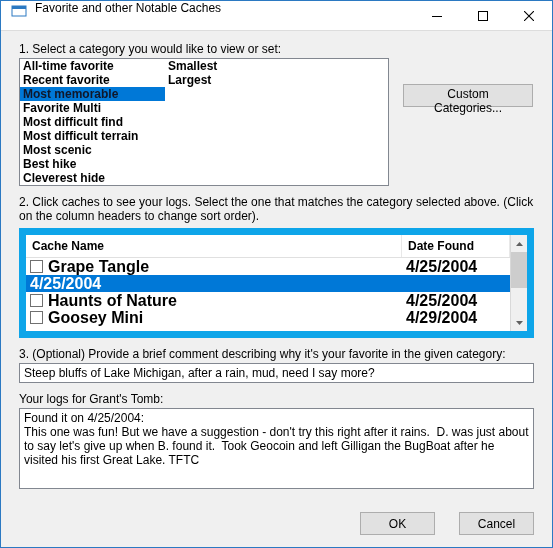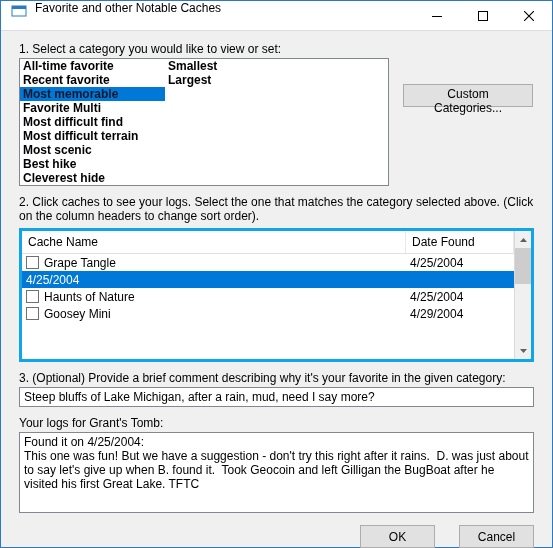--- a/index.html
+++ b/index.html
@@ -96,25 +96,26 @@
     border: 1px solid #adadad;
     font: inherit;
     padding: 2px 10px;
     height: 23px;
     cursor: default;
   }
   .custom-cats { margin-top: 26px; width: 130px; }
 
   .cachebox {
     margin-top: 3px;
-    border: 3px solid #0ea5e9;
-    background: #fff;
-    height: 134px;
+    border: 7px solid #0ea5e9;
+    background: #fff;
+    height: 110px;
     display: flex;
     flex-direction: column;
+    font-weight: bold;
   }
   .gridwrap {
     flex: 1 1 auto;
     display: flex;
     overflow: hidden;
   }
   .grid {
     flex: 1 1 auto;
     overflow: hidden;
   }
@@ -130,21 +131,21 @@
     text-align: left;
     cursor: default;
   }
   .gh.name { flex: 1 1 auto; }
   .gh.date { width: 108px; flex: 0 0 auto; }
   .grid-body { }
   .grow {
     display: flex;
     align-items: center;
     height: 17px;
-    font-size: 12px;
+    font-size: 16px;
   }
   .grow.selected { background: #0078d7; color: #fff; }
   .gc-name {
     flex: 1 1 auto;
     display: flex;
     align-items: center;
     padding-left: 4px;
     white-space: nowrap;
     overflow: hidden;
   }

